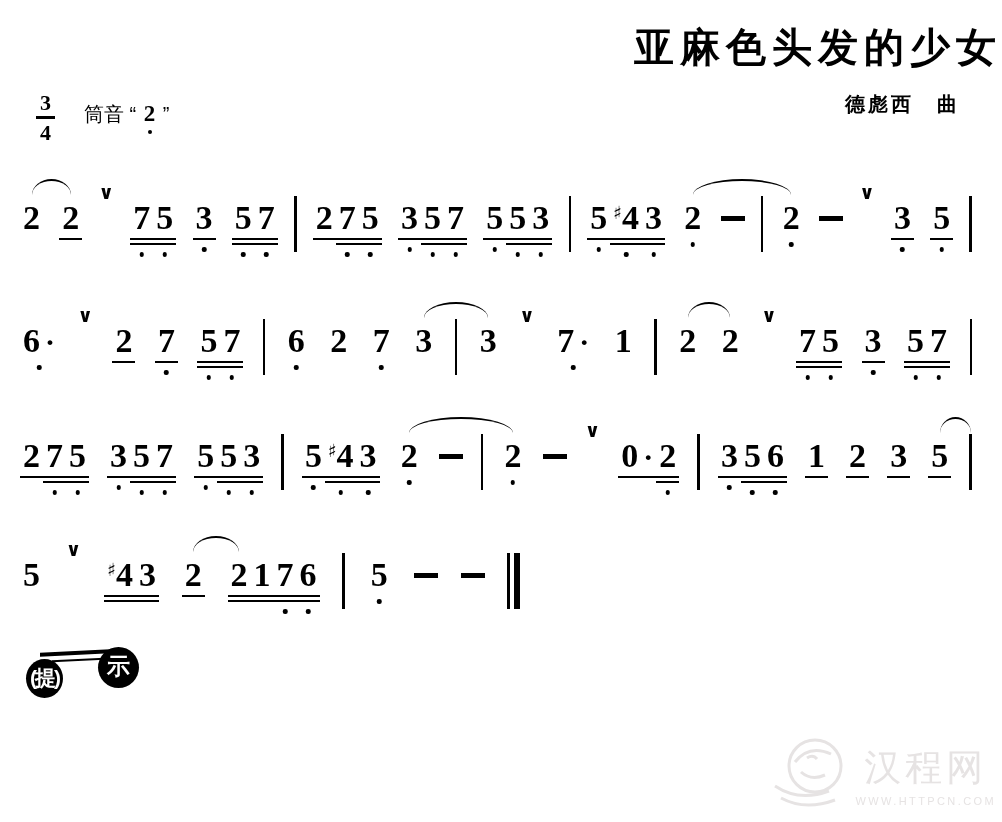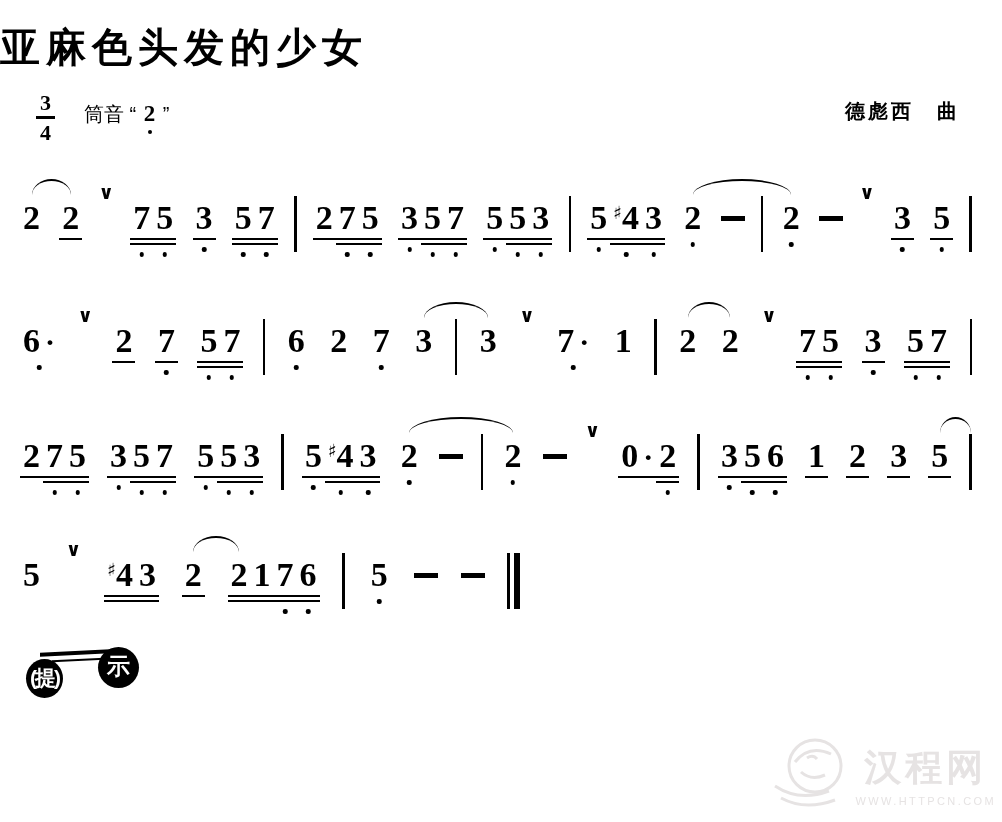--- a/index.html
+++ b/index.html
@@ -1,31 +1,31 @@
 <!DOCTYPE html>
 <html><head>
 <meta charset="utf-8">
 <style>
   html,body{margin:0;padding:0;background:#888;}
   .page{position:relative;width:1002px;height:822px;background:#ffffff;overflow:hidden;
         font-family:"Liberation Serif",serif;color:#000;margin:0 auto;}
 
   
-  .title{position:absolute;top:20px;left:0;width:100%;text-align:left;
+  .title{position:absolute;top:20px;left:0;width:100%;text-align:right;
          font-size:40px;font-weight:900;letter-spacing:6px;font-family:"Liberation Sans",sans-serif;}
   .meter{position:absolute;left:36px;top:90px;text-align:center;
          font-weight:bold;font-size:22px;line-height:25px;}
   .meter .num{border-bottom:3px solid #000;padding:0 4px 1px;}
   .meter .den{padding-top:1px;}
   .keyinfo{position:absolute;left:84px;top:101px;font-size:20px;font-family:"Liberation Sans",sans-serif;}
   .keynote{position:relative;display:inline-block;font-family:"Liberation Serif",serif;
            font-weight:bold;font-size:23px;padding:0 2px;}
   .kdot{position:absolute;left:50%;bottom:-7px;width:4px;height:4px;background:#000;border-radius:50%;
         transform:translateX(-50%);}
-  .composer{position:absolute;right:42px;top:98px;font-size:20px;letter-spacing:3px;
+  .composer{position:absolute;right:42px;top:91px;font-size:20px;letter-spacing:3px;
             font-family:Liberation Mono, monospace;font-weight:bold;}
 
   
   .score{position:absolute;left:20px;top:0;width:952px;}
   .score-line{position:absolute;left:0;width:952px;display:flex;justify-content:space-between;
               align-items:flex-start;padding-top:26px;height:60px;}
   .group{display:flex;}
   .cell{position:relative;display:inline-block;padding:0 3px;height:58px;}
   .digit{font-size:34px;line-height:36px;font-weight:bold;font-family:"Liberation Serif",serif;}
   .sharp{font-size:18px;font-weight:bold;position:relative;top:-10px;font-family:"DejaVu Sans",sans-serif;}
@@ -54,21 +54,21 @@
   .speed1{position:absolute;left:14px;top:6px;width:70px;height:4px;background:#000;transform:skewY(-3deg);}
   .speed2{position:absolute;left:26px;top:14px;width:52px;height:2px;background:#000;transform:skewY(-3deg);}
   .note-para{position:absolute;left:20px;top:692px;width:958px;font-size:18.5px;line-height:29px;
              font-family:"Liberation Sans",sans-serif;}
   .note-para .l1{text-indent:2em;margin:0;}
   .note-para .l2{margin:0;}
 
   
   .watermark{position:absolute;right:6px;bottom:6px;display:flex;align-items:center;}
   .wm-text{display:flex;flex-direction:column;align-items:center;margin-left:4px;}
-  .wm-name{font-size:37px;font-weight:700;letter-spacing:4px;font-family:"Liberation Sans",sans-serif;}
+  .wm-name{font-size:37px;font-weight:400;letter-spacing:4px;font-family:"Liberation Sans",sans-serif;}
   .wm-url{font-size:11px;letter-spacing:2.4px;font-family:"Liberation Sans",sans-serif;margin-top:2px;}
 </style>
 </head>
 <body>
 
 <div class="page">
 
   <div class="title">亚麻色头发的少女</div>
 
   <div class="meter">

